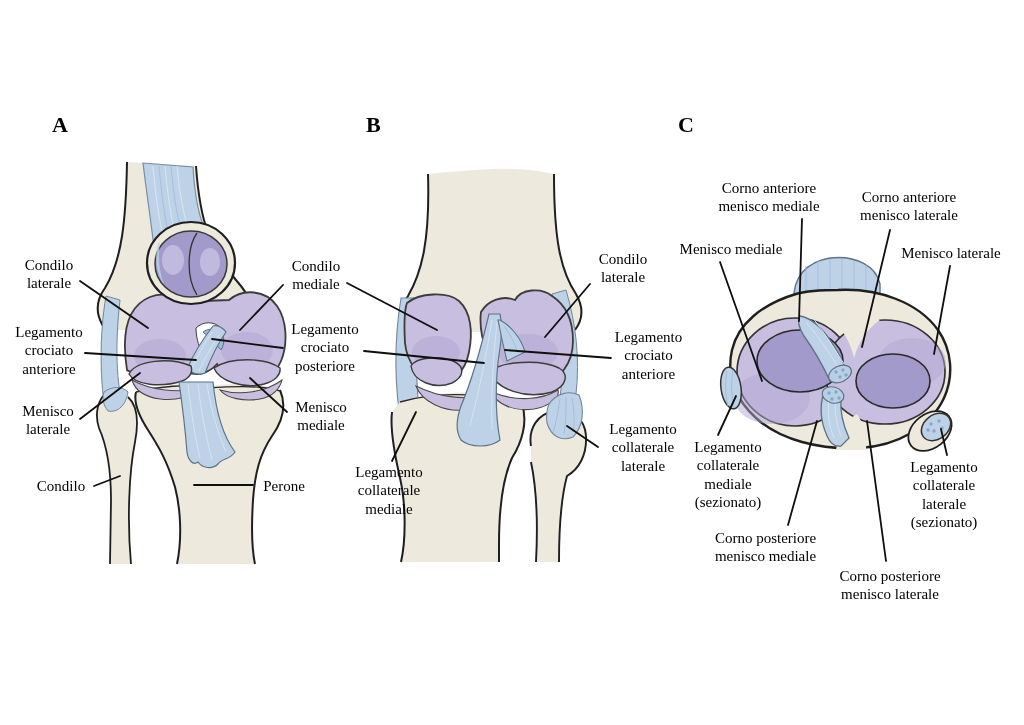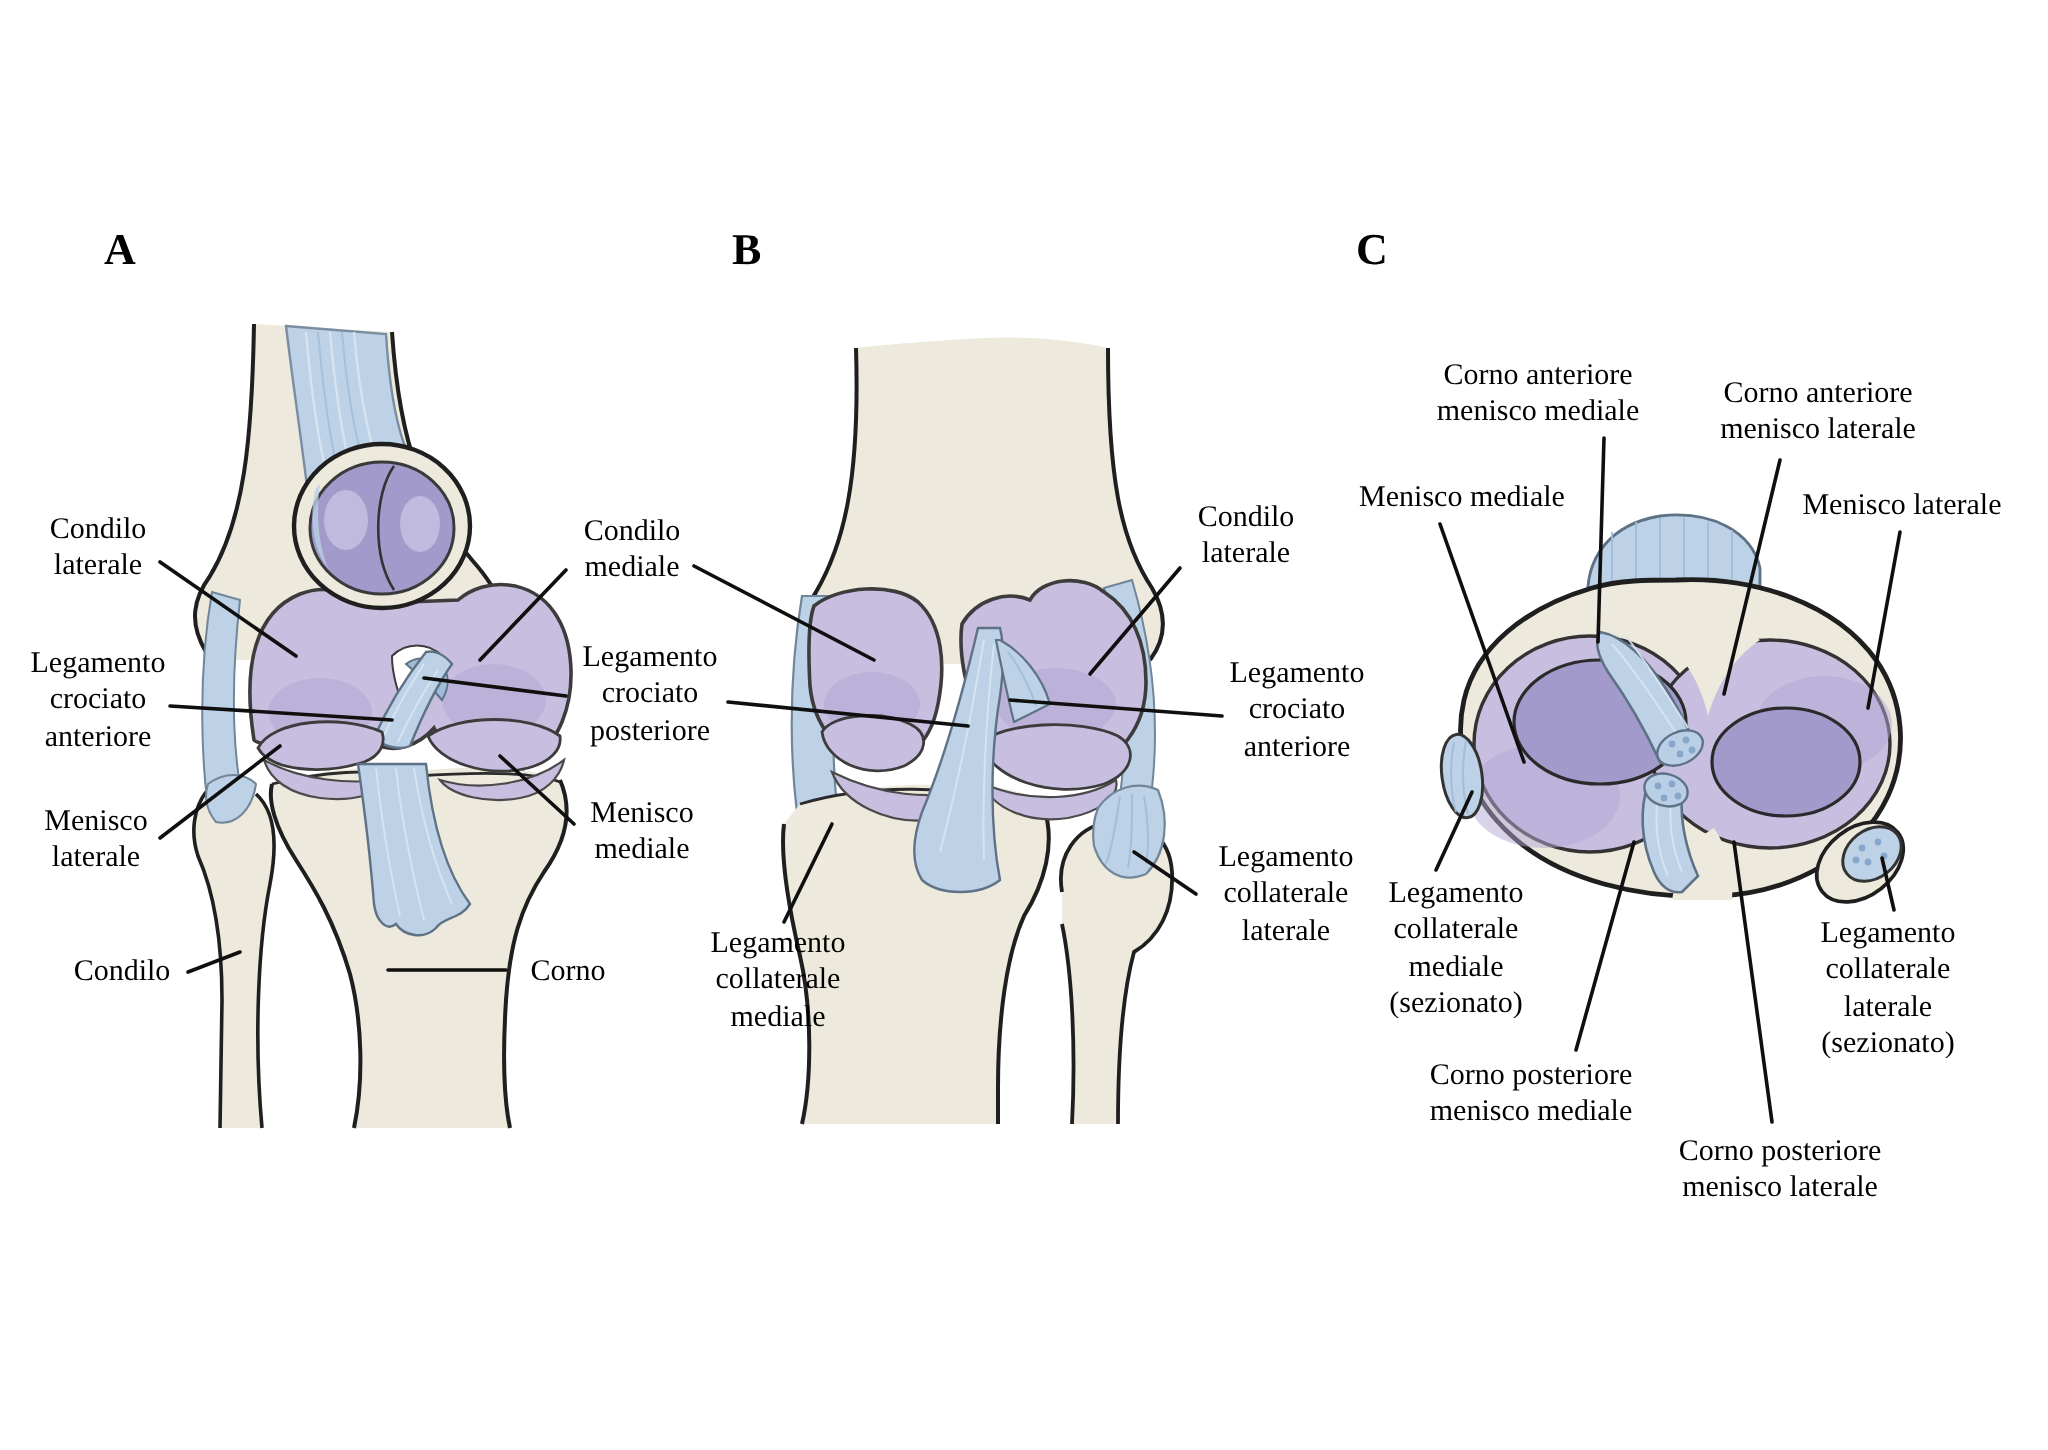--- a/index.html
+++ b/index.html
@@ -191,21 +191,21 @@
 <div class="panel-letter" style="left:678px;top:112px">C</div>
 
 <div class="lbl" style="left:8px;top:256px;width:82px">Condilo
 laterale</div>
 <div class="lbl" style="left:5px;top:323px;width:88px">Legamento
 crociato
 anteriore</div>
 <div class="lbl" style="left:10px;top:402px;width:76px">Menisco
 laterale</div>
 <div class="lbl" style="left:28px;top:477px;width:66px">Condilo</div>
-<div class="lbl" style="left:256px;top:477px;width:56px">Corno</div>
+<div class="lbl" style="left:256px;top:477px;width:56px">Perone</div>
 <div class="lbl" style="left:283px;top:257px;width:66px">Condilo
 mediale</div>
 <div class="lbl" style="left:285px;top:320px;width:80px">Legamento
 crociato
 posteriore</div>
 <div class="lbl" style="left:288px;top:398px;width:66px">Menisco
 mediale</div>
 
 <div class="lbl" style="left:590px;top:250px;width:66px">Condilo
 laterale</div>

